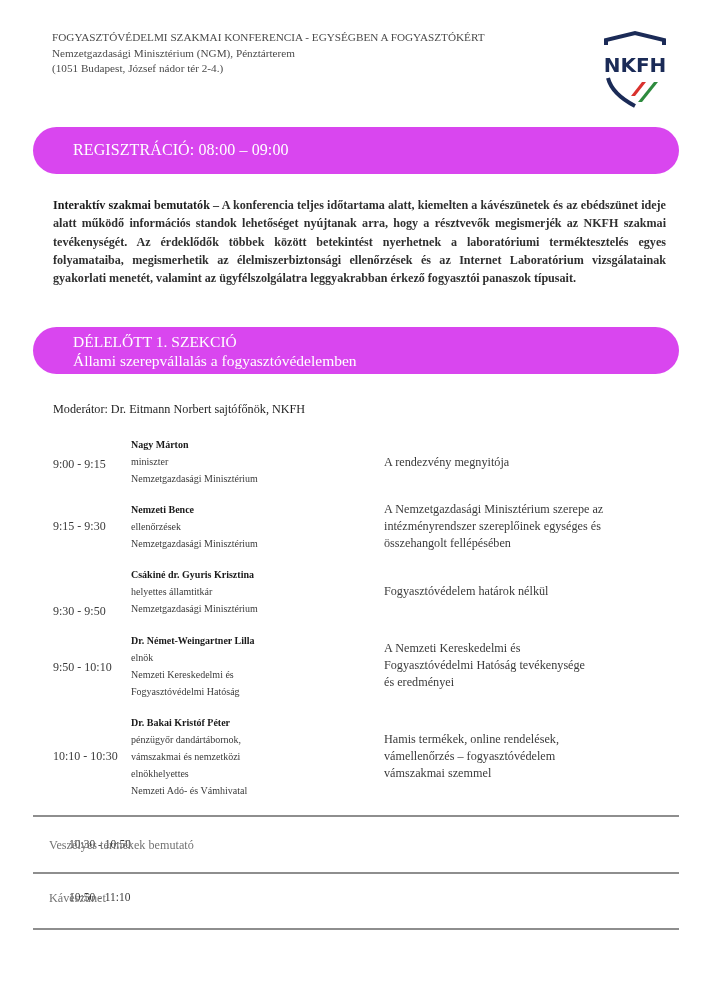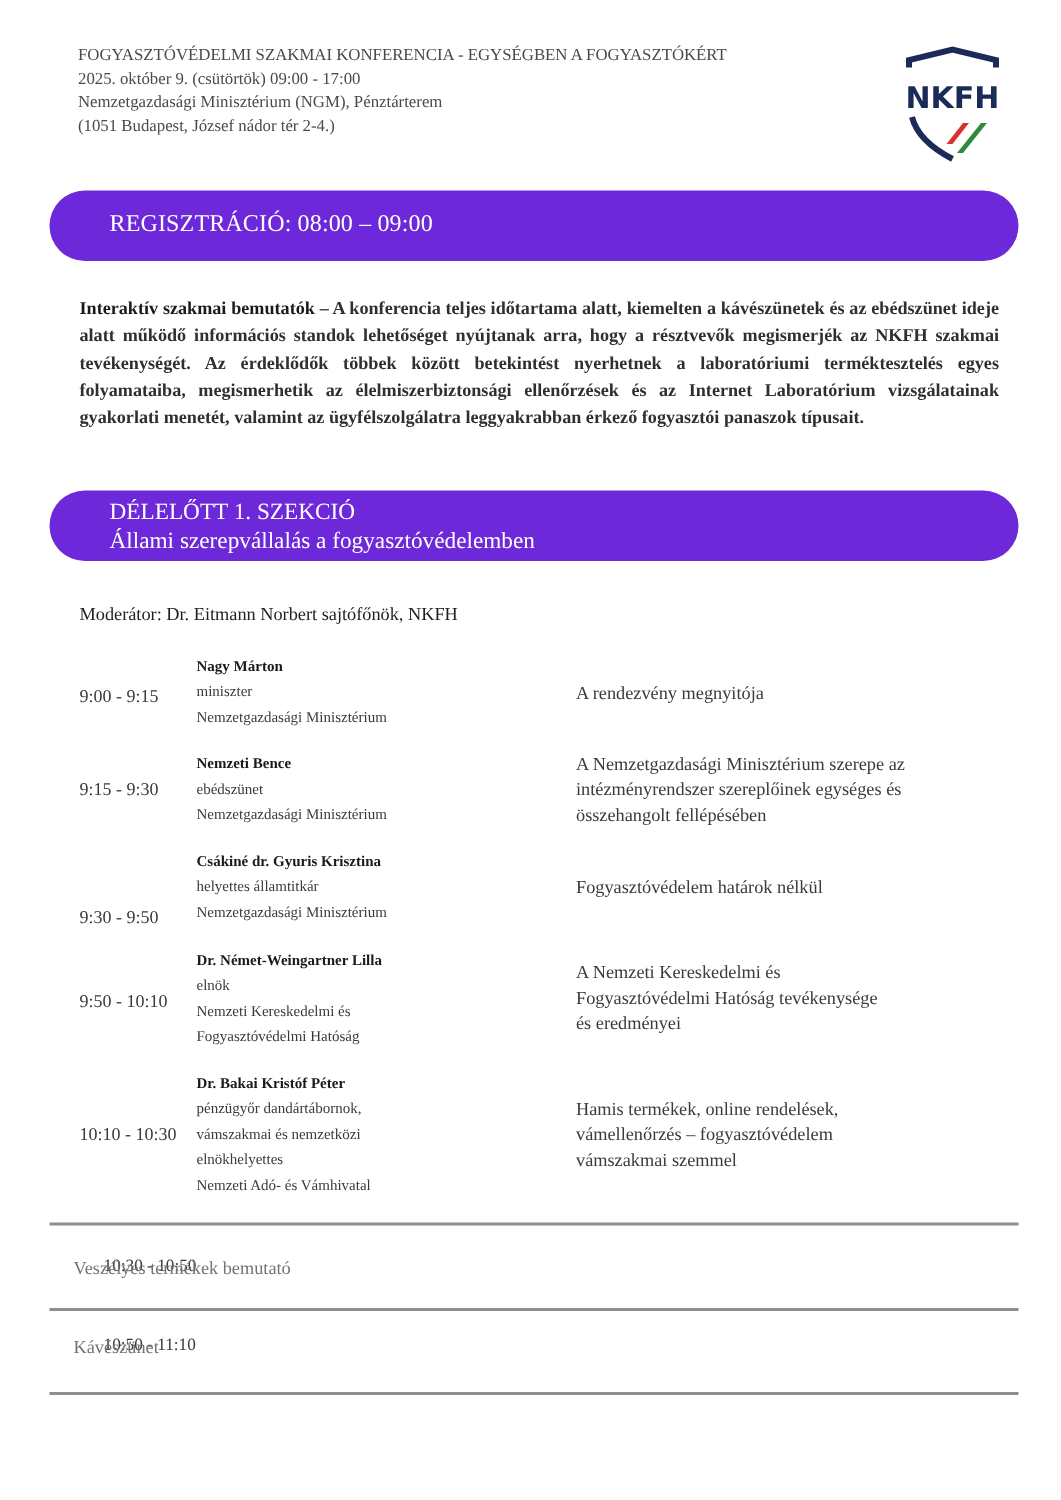--- a/index.html
+++ b/index.html
@@ -29,21 +29,21 @@
       left: 600px;
       top: 30px;
       width: 70px;
       height: 80px;
     }
 
     .banner {
       position: absolute;
       left: 33px;
       width: 646px;
-      background: #6d28d9;
+      background: #d946ef;
       color: #ffffff;
       border-radius: 26px;
     }
     .banner.reg {
       top: 127px;
       height: 47px;
     }
     .banner.reg .banner-title {
       position: absolute;
       left: 40px;
@@ -160,21 +160,20 @@
       font-size: 12.2px;
       color: #737373;
       white-space: nowrap;
     }
   </style>
 </head>
 <body>
 
 <div class="header-text">
   <div>FOGYASZTÓVÉDELMI SZAKMAI KONFERENCIA  - EGYSÉGBEN A FOGYASZTÓKÉRT</div>
-  <div>2025. október 9. (csütörtök) 09:00 - 17:00</div>
   <div>Nemzetgazdasági Minisztérium (NGM), Pénztárterem</div>
   <div>(1051 Budapest, József nádor tér 2-4.)</div>
 </div>
 
 <div class="logo">
   <svg width="70" height="80" viewBox="0 0 70 80">
     <path d="M6 15 L6 10 L35 3 L64 10 L64 15" fill="none" stroke="#1b2b57" stroke-width="4" stroke-linejoin="miter"></path>
     <path d="M8 48 Q12 64 35 76" fill="none" stroke="#1b2b57" stroke-width="4"></path>
     <path d="M37 73 Q56 64 61 48" fill="none" stroke="#2e8b3e" stroke-width="0"></path>
     <text x="35" y="42" text-anchor="middle" font-family="DejaVu Sans, sans-serif" font-weight="bold" font-size="20" fill="#1b2b57">NKFH</text>
@@ -206,21 +205,21 @@
   </div>
   <div class="topic" style="top:18px;text-align:right;">
     <div>A rendezvény megnyitója</div>
   </div>
 </div>
 
 <div class="talk" style="top:501px;">
   <div class="time" style="top:18px;">9:15 - 9:30</div>
   <div class="speaker" style="top:0;">
     <div class="name">Nemzeti Bence</div>
-    <div>ebédszünet</div>
+    <div>ellenőrzések</div>
     <div>Nemzetgazdasági Minisztérium</div>
   </div>
   <div class="topic" style="top:0;">
     <div>A Nemzetgazdasági Minisztérium szerepe az</div>
     <div>intézményrendszer szereplőinek egységes és</div>
     <div>összehangolt fellépésében</div>
   </div>
 </div>
 
 <div class="talk" style="top:566px;">

